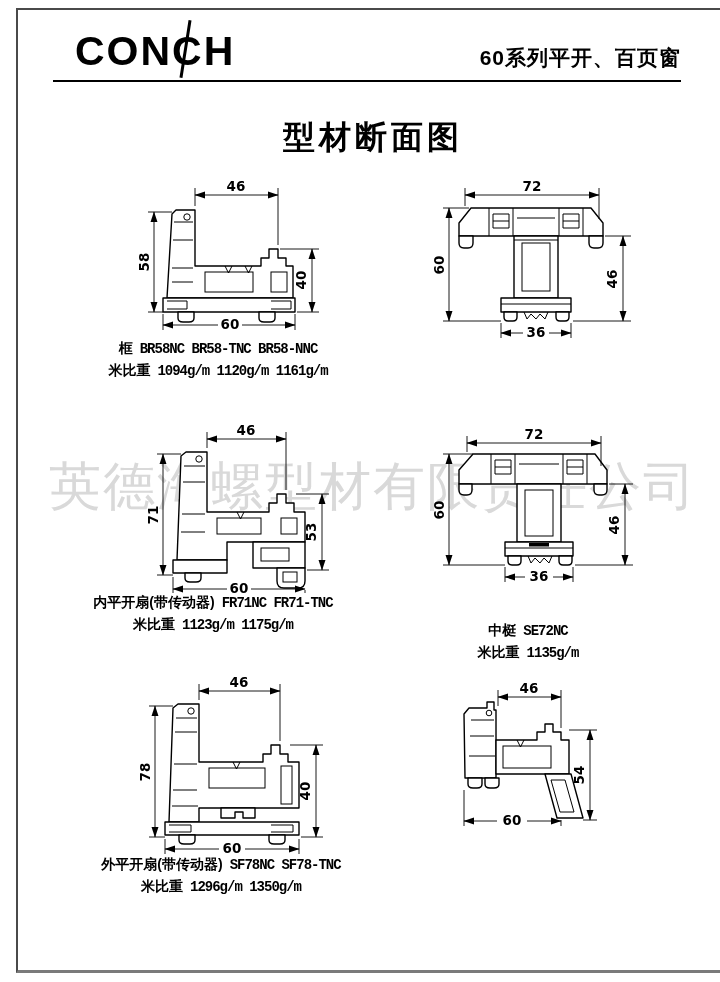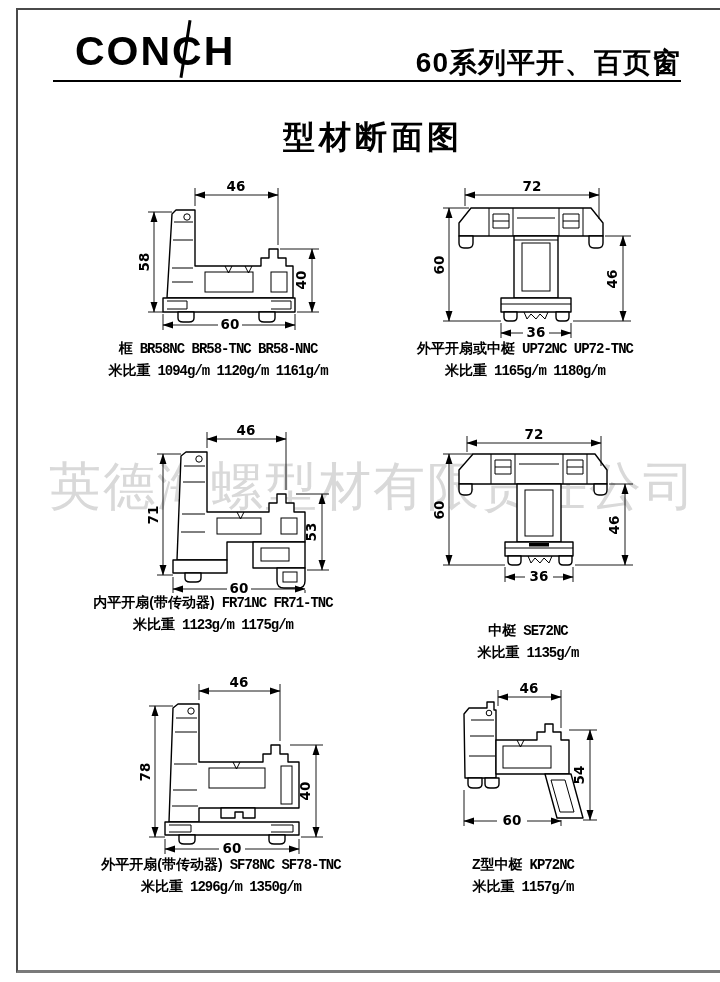--- a/index.html
+++ b/index.html
@@ -5,21 +5,21 @@
   html,body{margin:0;padding:0;background:#fff;}
   #stage{position:relative;width:720px;height:982px;background:#fff;overflow:hidden;
          font-family:"Liberation Sans",sans-serif;color:#000;margin-left:13px;}
   #frame{position:absolute;left:3px;top:8px;width:710px;height:965px;box-sizing:border-box;
          border:2px solid #4a4a4a;border-bottom:3px solid #7a7a7a;}
   
   #brand{position:absolute;left:62px;top:28px;font-size:41px;font-weight:900;
          letter-spacing:2px;line-height:46px;}
   #brand .slash{position:absolute;left:109px;top:-8px;width:3px;height:58px;background:#000;
          transform:rotate(9deg);}
-  #series{position:absolute;right:52px;top:44px;font-size:28px;font-weight:bold;letter-spacing:1px;}
+  #series{position:absolute;right:52px;top:44px;font-size:21px;font-weight:bold;letter-spacing:1px;}
   #hrule{position:absolute;left:40px;top:80px;width:628px;height:2px;background:#000;}
   #pagetitle{position:absolute;left:0;top:116px;width:720px;text-align:center;
          font-size:32px;font-weight:bold;letter-spacing:4px;}
   
   #wm{position:absolute;left:0;top:452px;width:720px;text-align:center;white-space:nowrap;
       font-size:52px;letter-spacing:2px;color:#d9d9d9;z-index:0;}
   
   svg.panel{position:absolute;z-index:1;overflow:visible;}
   .pro{fill:#fff;stroke:#000;stroke-width:1.4;stroke-linejoin:round;}
   .in{fill:none;stroke:#000;stroke-width:1;}
@@ -244,28 +244,20 @@
 
   <div class="lbl" style="left:55px;top:338px;width:300px">
     <div>
       <span class="cn">框</span><span class="mono">BR58NC BR58-TNC BR58-NNC</span>
     </div>
     <div>
       <span class="cn">米比重</span><span class="mono">1094g/m 1120g/m 1161g/m</span>
     </div>
   </div>
 
-  <div class="lbl" style="left:362px;top:338px;width:300px">
-    <div>
-      <span class="cn">外平开扇或中梃</span><span class="mono">UP72NC UP72-TNC</span>
-    </div>
-    <div>
-      <span class="cn">米比重</span><span class="mono">1165g/m 1180g/m</span>
-    </div>
-  </div>
 
   <div class="lbl" style="left:35px;top:592px;width:330px">
     <div>
       <span class="cn">内平开扇(带传动器)</span><span class="mono">FR71NC  FR71-TNC</span>
     </div>
     <div>
       <span class="cn">米比重</span><span class="mono">1123g/m  1175g/m</span>
     </div>
   </div>
 
@@ -280,22 +272,14 @@
 
   <div class="lbl" style="left:38px;top:854px;width:340px">
     <div>
       <span class="cn">外平开扇(带传动器)</span><span class="mono">SF78NC SF78-TNC</span>
     </div>
     <div>
       <span class="cn">米比重</span><span class="mono">1296g/m 1350g/m</span>
     </div>
   </div>
 
-  <div class="lbl" style="left:390px;top:854px;width:240px">
-    <div>
-      <span class="cn">Z型中梃</span><span class="mono">KP72NC</span>
-    </div>
-    <div>
-      <span class="cn">米比重</span><span class="mono">1157g/m</span>
-    </div>
-  </div>
 
 </div>
 
 </body></html>

